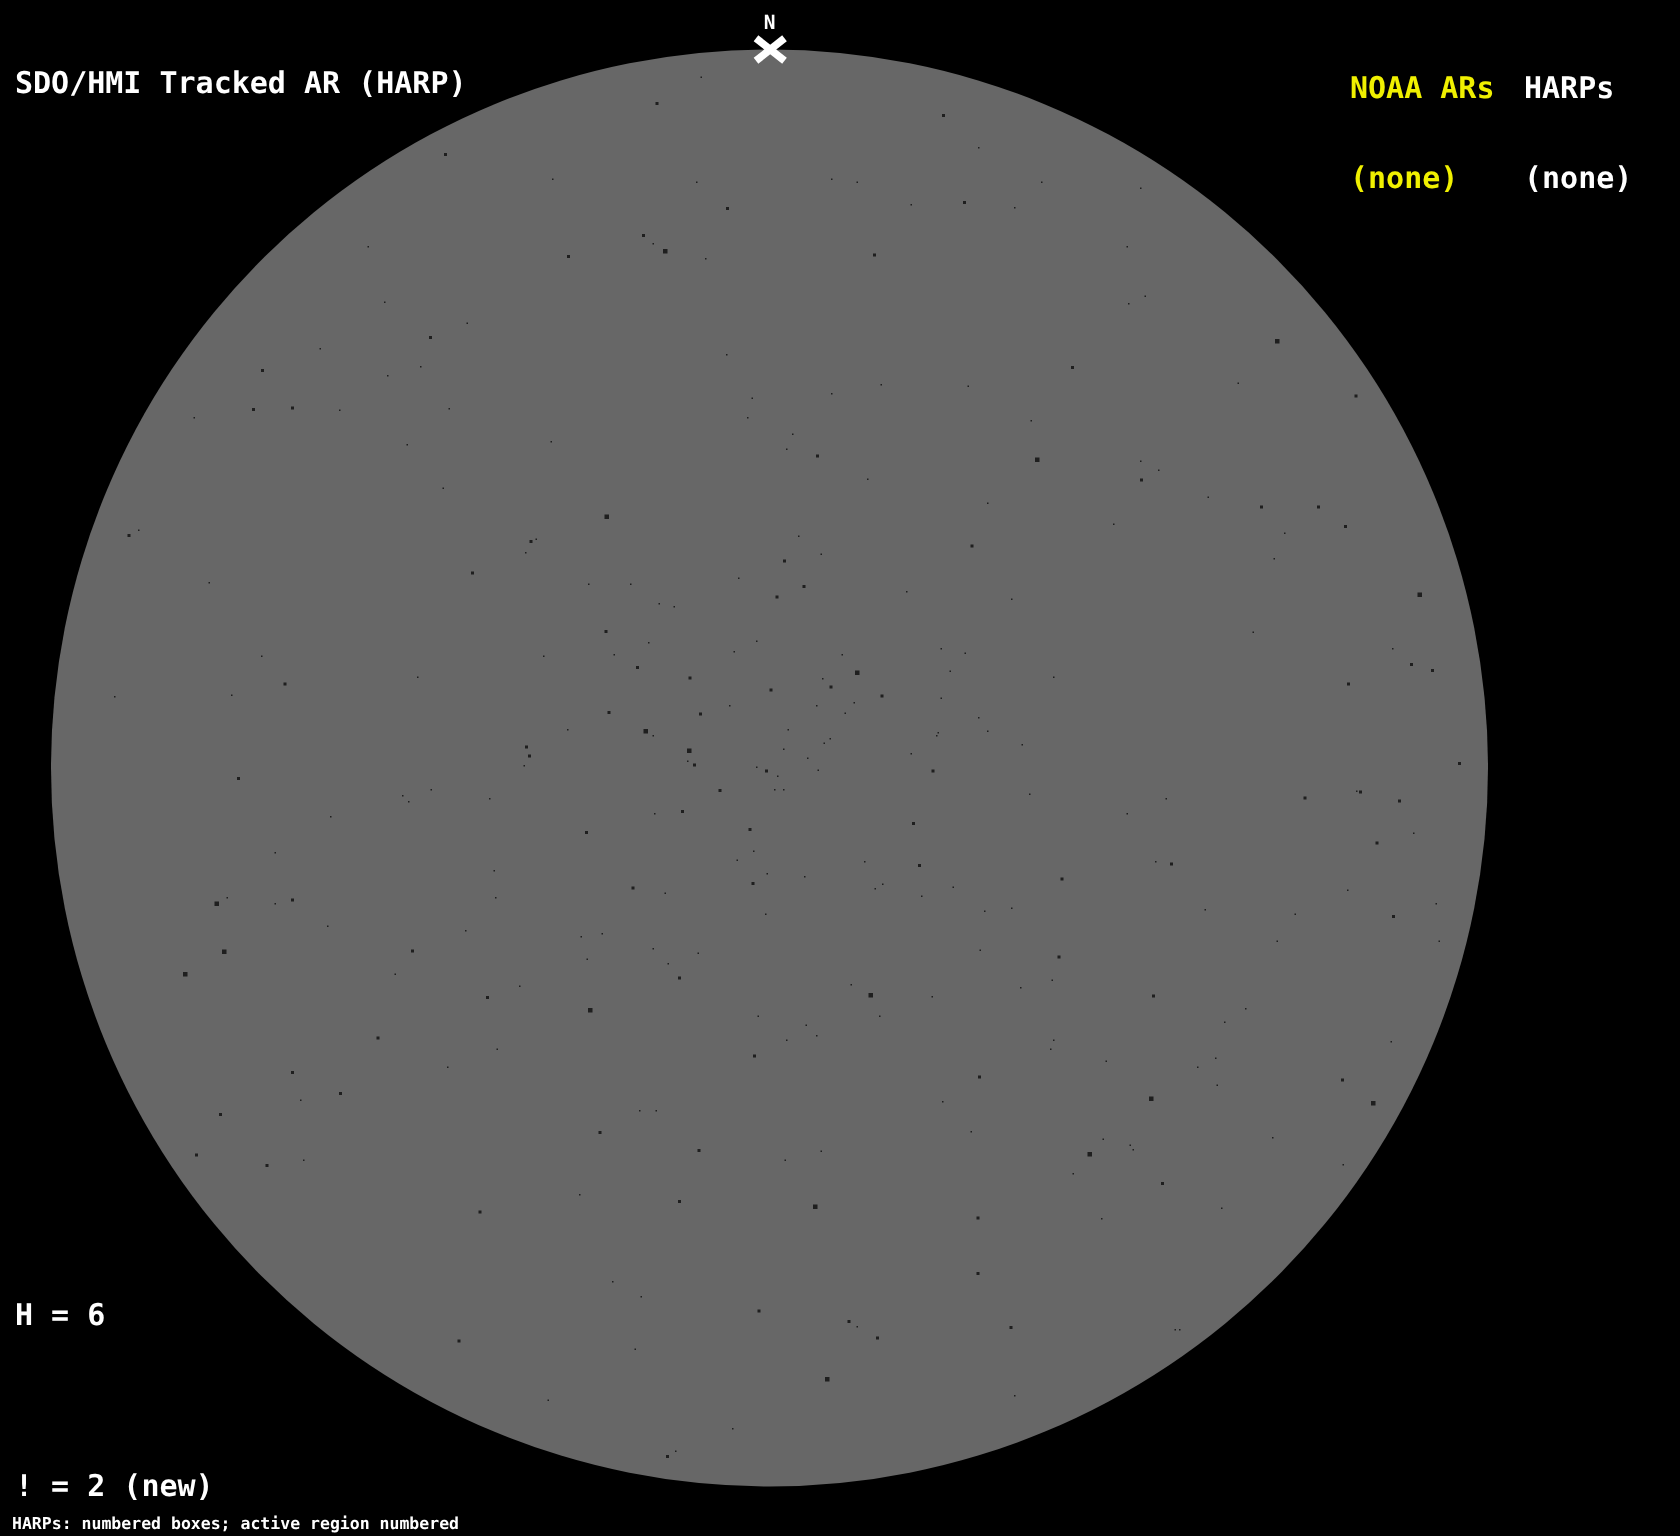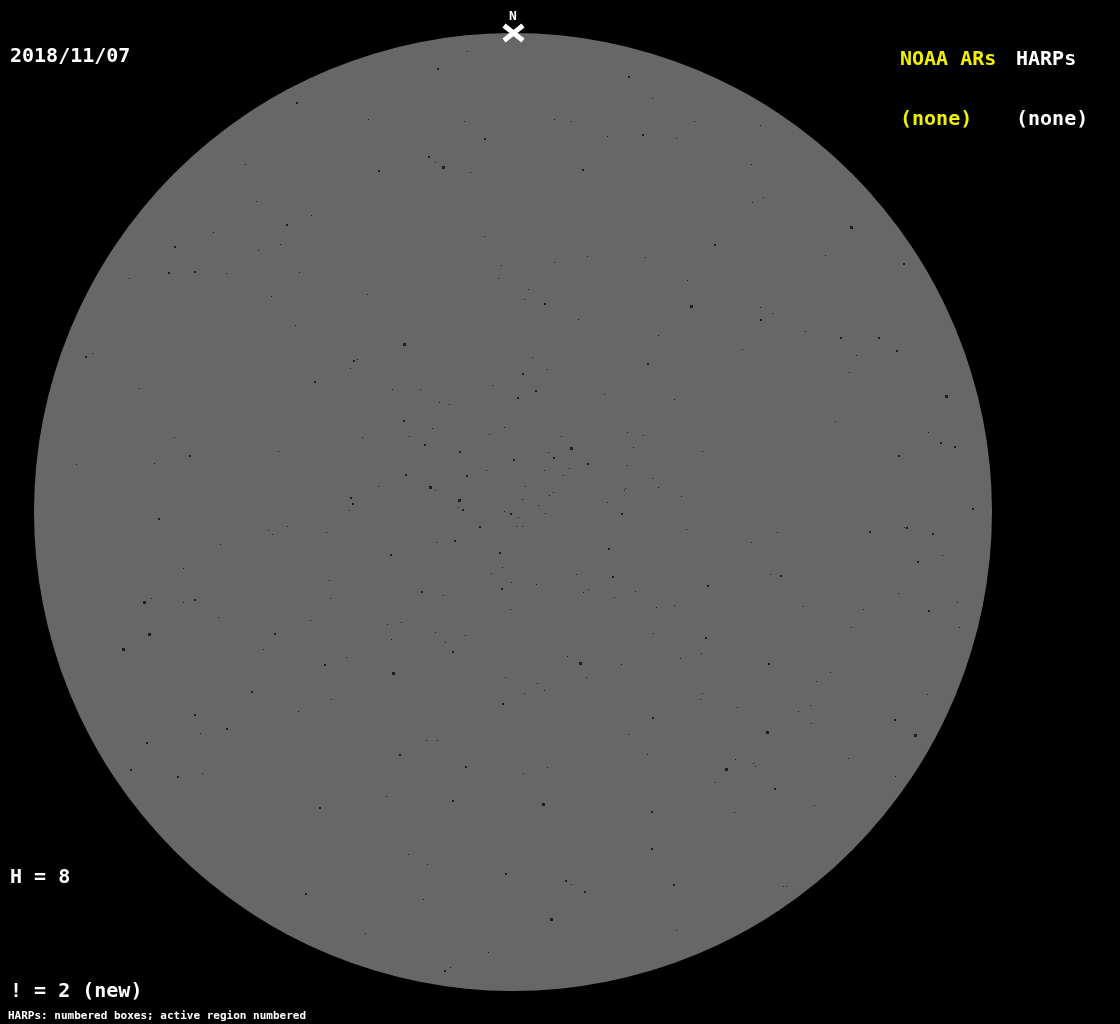--- a/index.html
+++ b/index.html
@@ -380,42 +380,42 @@
       <div class="speck" style="left: 318px; top: 470px; width: 2px; height: 2px;"></div>
       <div class="speck" style="left: 864px; top: 560px; width: 1px; height: 1px;"></div>
       <div class="speck" style="left: 418px; top: 767px; width: 2px; height: 2px;"></div>
       <div class="speck" style="left: 401px; top: 599px; width: 1px; height: 1px;"></div>
       <div class="speck" style="left: 552px; top: 644px; width: 1px; height: 1px;"></div>
       <div class="speck" style="left: 642px; top: 897px; width: 1px; height: 1px;"></div>
       <div class="speck" style="left: 403px; top: 35px; width: 2px; height: 2px;"></div>
     </div>
 
   <div class="title-block">
-    <div>2018/11/07</div>
+    <div>SDO/HMI Tracked AR (HARP)</div>
   </div>
 
   <div class="north-label">N</div>
 
   <svg class="north-cross" viewBox="0 0 25 20">
     <line x1="3" y1="2.5" x2="22" y2="17.5" stroke="#ffffff" stroke-width="5" stroke-linecap="butt"></line>
     <line x1="22" y1="2.5" x2="3" y2="17.5" stroke="#ffffff" stroke-width="5" stroke-linecap="butt"></line>
   </svg>
 
   <div class="topright-col col-noaa">
     <div>NOAA ARs</div>
     <div>(none)</div>
   </div>
 
   <div class="topright-col col-harps">
     <div>HARPs</div>
     <div>(none)</div>
   </div>
 
   <div class="legend-block">
-    <div>H = 8</div>
+    <div>H = 6</div>
     <div class="legend-gap"></div>
     <div>! = 2 (new)</div>
     
     
     
     
     
   </div>
 
   <div class="footnotes">

